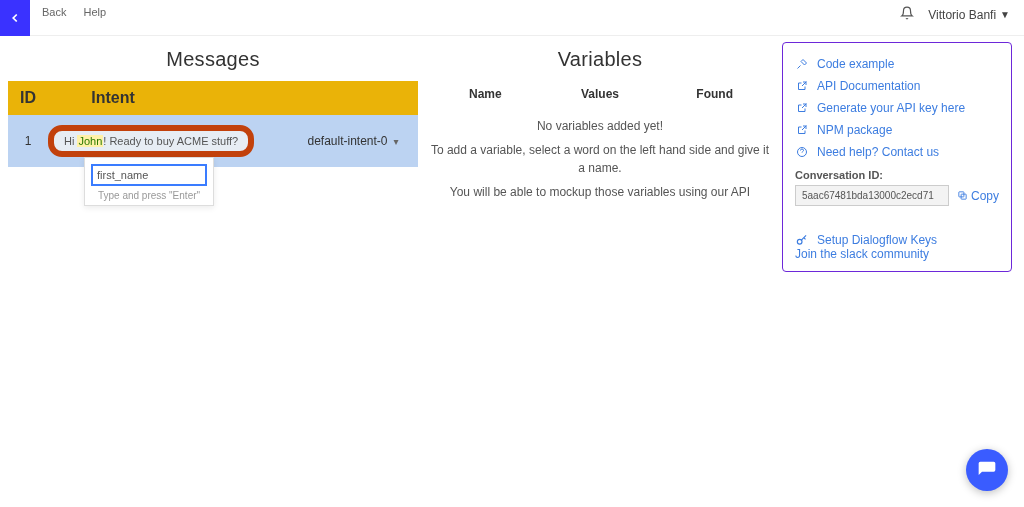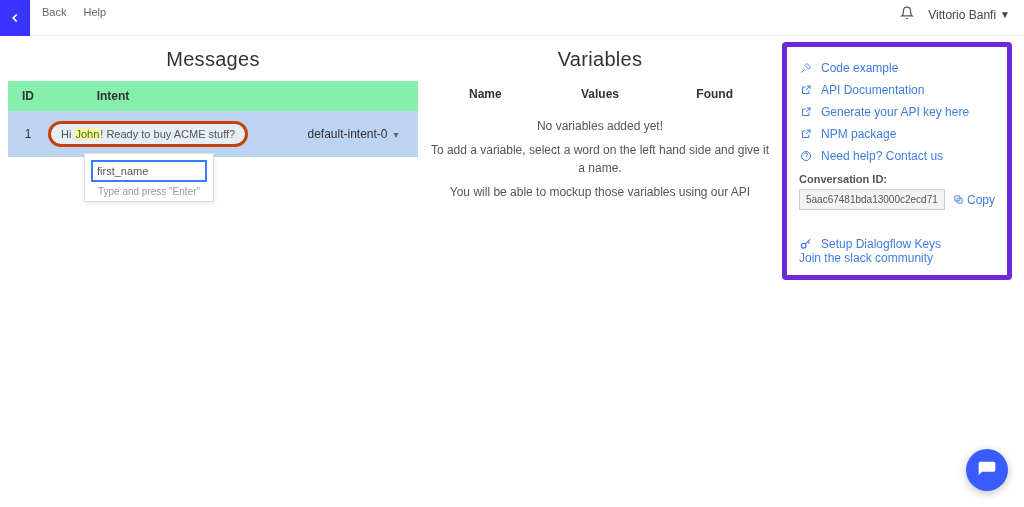--- a/index.html
+++ b/index.html
@@ -13,33 +13,33 @@
   .crumbs span { margin-right: 14px; cursor:pointer; }
   .top-right { display:flex; align-items:center; padding:6px 14px 0 0; gap:14px; font-size:12px; color:#444;}
   .bell svg { width:14px; height:14px; }
   .user { display:flex; align-items:center; gap:4px; cursor:pointer;}
   .caret { font-size:10px; }
 
   .page { display:flex; padding:6px 12px 0 8px; gap:10px; }
   .col { }
   .messages { width: 410px; }
   .variables { flex:1; }
-  .sidepanel { width: 230px; border:5px solid #6d28d9; border-radius:4px; padding:10px 12px; font-size:12px;}
+  .sidepanel { width: 230px; border:1px solid #6d28d9; border-radius:4px; padding:10px 12px; font-size:12px;}
 
   .section-title { text-align:center; font-size:20px; color:#333; font-weight:400; padding:6px 0 10px; letter-spacing:0.3px;}
 
-  .msg-header { display:flex; background:#86efac; font-weight:600; color:#333; font-size:12px; }
+  .msg-header { display:flex; background:#eab308; font-weight:600; color:#333; font-size:16px; }
   .msg-header .c-id { width:40px; text-align:center; padding:8px 0;}
   .msg-header .c-msg { flex:1; text-align:center; padding:8px 0;}
   .msg-header .c-intent { width:130px; text-align:center; padding:8px 0;}
 
   .msg-row { display:flex; background:#bcd3f2; align-items:center; padding:10px 0; position:relative;}
   .msg-row .c-id { width:40px; text-align:center; font-size:12px; color:#333;}
   .msg-row .c-msg { flex:1;}
-  .bubble { display:inline-block; background:#e7edf4; border:3px solid #c2410c; border-radius:14px; padding:4px 10px; font-size:11px; color:#555;}
+  .bubble { display:inline-block; background:#e7edf4; border:6px solid #c2410c; border-radius:14px; padding:4px 10px; font-size:11px; color:#555;}
   .bubble .hl { background:#fff1a8; color:#2a7a00; padding:0 1px;}
   .msg-row .c-intent { width:130px; text-align:center; font-size:12px; color:#333; display:flex; justify-content:center; align-items:center; gap:6px;}
   .intent-caret { font-size:10px; color:#666;}
 
   .popover { position:absolute; top:42px; left:76px; width:130px; background:#fff; border:1px solid #ddd; box-shadow:0 2px 6px rgba(0,0,0,0.08); padding:6px 6px 4px; }
   .popover input { width:100%; border:2px solid #3a7cff; outline:none; font-size:11px; padding:3px 4px; color:#555; font-family:inherit;}
   .popover .hint { text-align:center; font-size:10px; color:#999; padding-top:4px;}
 
   .var-header { display:flex; font-weight:600; color:#333; font-size:12px; padding:6px 0 10px; }
   .var-header > div { flex:1; text-align:center; }

